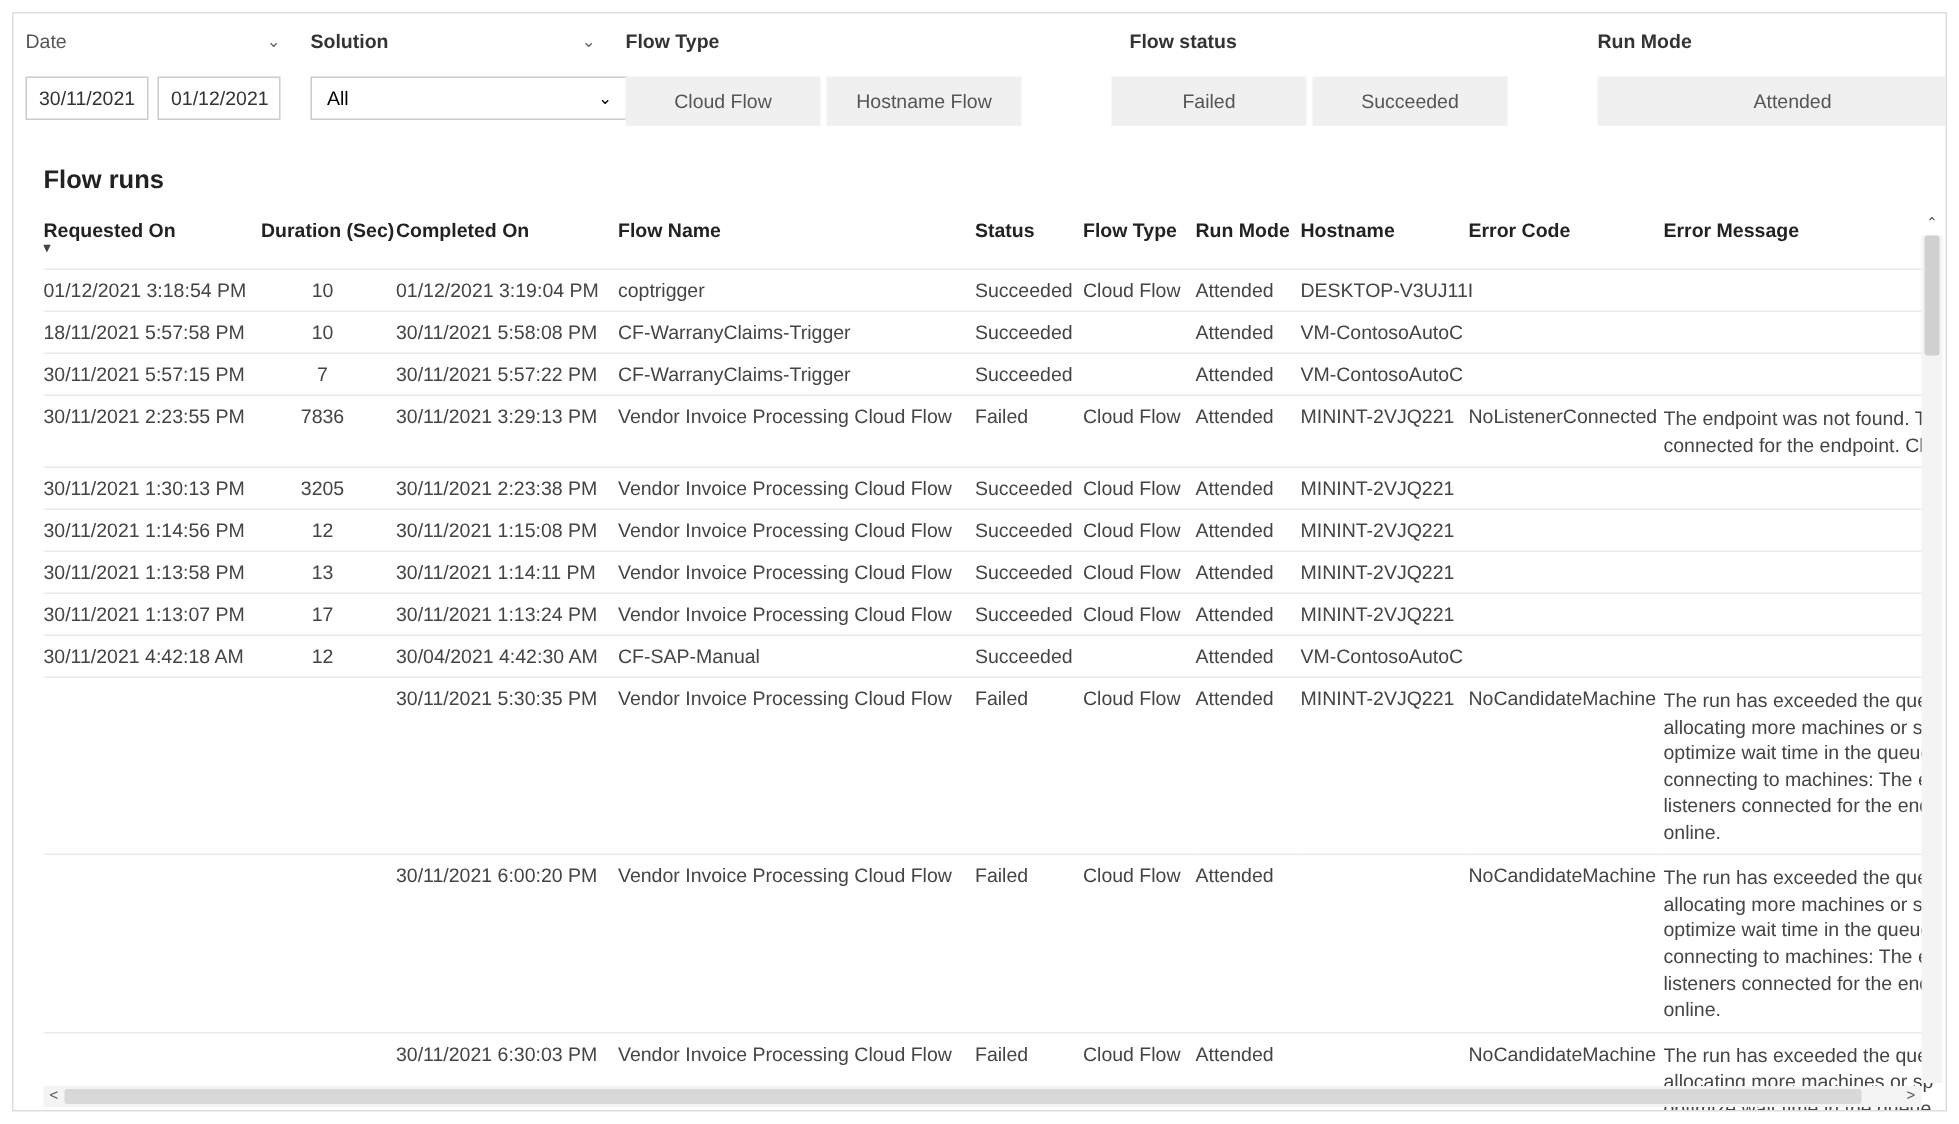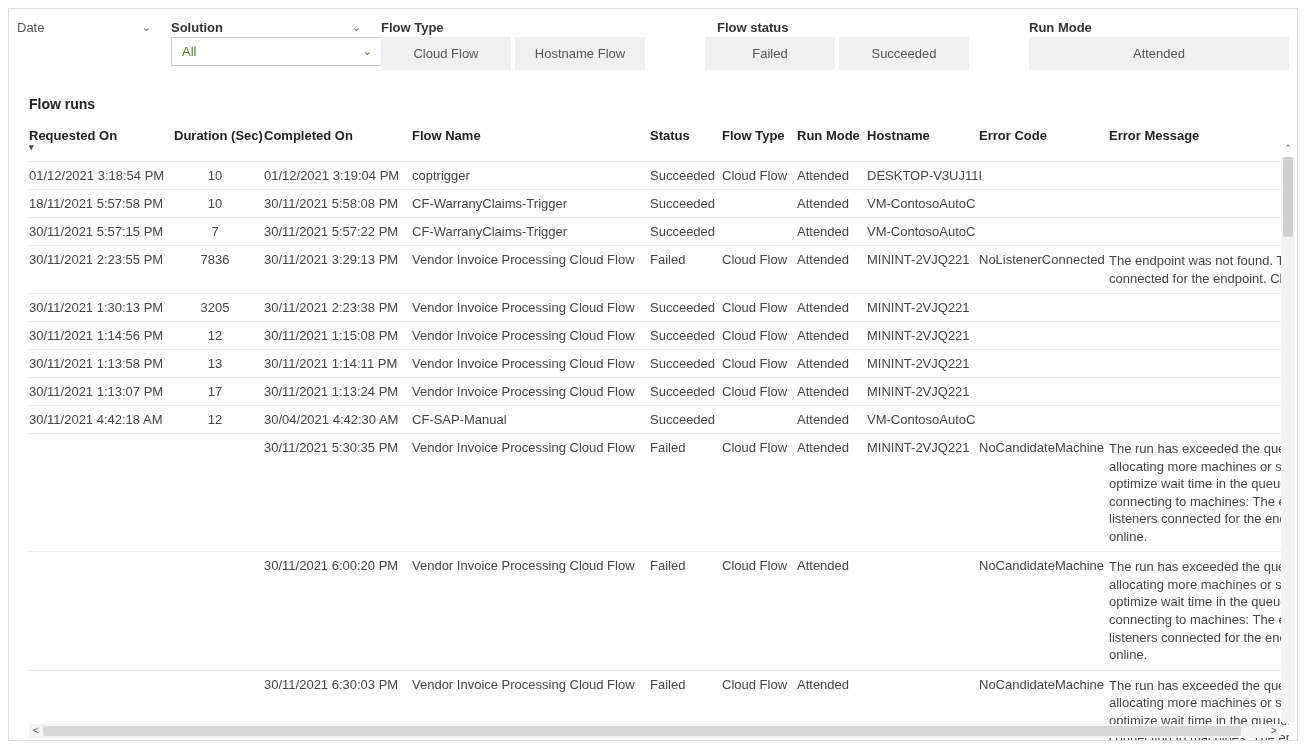--- a/index.html
+++ b/index.html
@@ -21,21 +21,21 @@
   }
   .filters {
     display: flex;
     gap: 20px;
     padding: 8px 8px 0 8px;
     align-items: flex-start;
   }
   .filter-group {
     display: flex;
     flex-direction: column;
-    gap: 0;
+    gap: 14px;
   }
   .filter-label-row {
     display: flex;
     align-items: center;
     justify-content: space-between;
     font-size: 13px;
     color: #555;
     min-height: 20px;
   }
   .chev {
@@ -55,36 +55,36 @@
     background: #fff;
   }
   .solution-select {
     border: 1px solid #ccc;
     padding: 6px 10px;
     width: 212px;
     display: flex;
     justify-content: space-between;
     align-items: center;
     background: #fff;
-    color: #4d7c0f;
+    color: #000000;
   }
   .toggle-row { display: flex; gap: 4px; }
   .toggle-btn {
     background: #f0f0f0;
     border: none;
     padding: 9px 0;
     text-align: center;
     font-size: 13px;
     color: #555;
     width: 130px;
   }
   .toggle-btn.wide { width: 260px; }
   .section-title {
     font-weight: 600;
-    font-size: 14px;
+    font-size: 17px;
     margin: 26px 0 10px 20px;
     color: #222;
   }
   .table-wrap {
     position: relative;
     overflow: hidden;
     margin-left: 20px;
     width: 1260px;
   }
   table {
@@ -154,20 +154,24 @@
 <body>
 
 <div class="container">
 
   <div class="filters">
 
     <div class="filter-group" style="width:184px;">
       <div class="filter-label-row">
         <span>Date</span>
         <span class="chev">⌄</span>
+      </div>
+      <div class="date-inputs">
+        <div class="date-box">30/11/2021</div>
+        <div class="date-box">01/12/2021</div>
       </div>
     </div>
 
     <div class="filter-group" style="width:190px;">
       <div class="filter-label-row">
         <b style="color:#333;">Solution</b>
         <span class="chev">⌄</span>
       </div>
       <div class="solution-select">
         <span>All</span>

